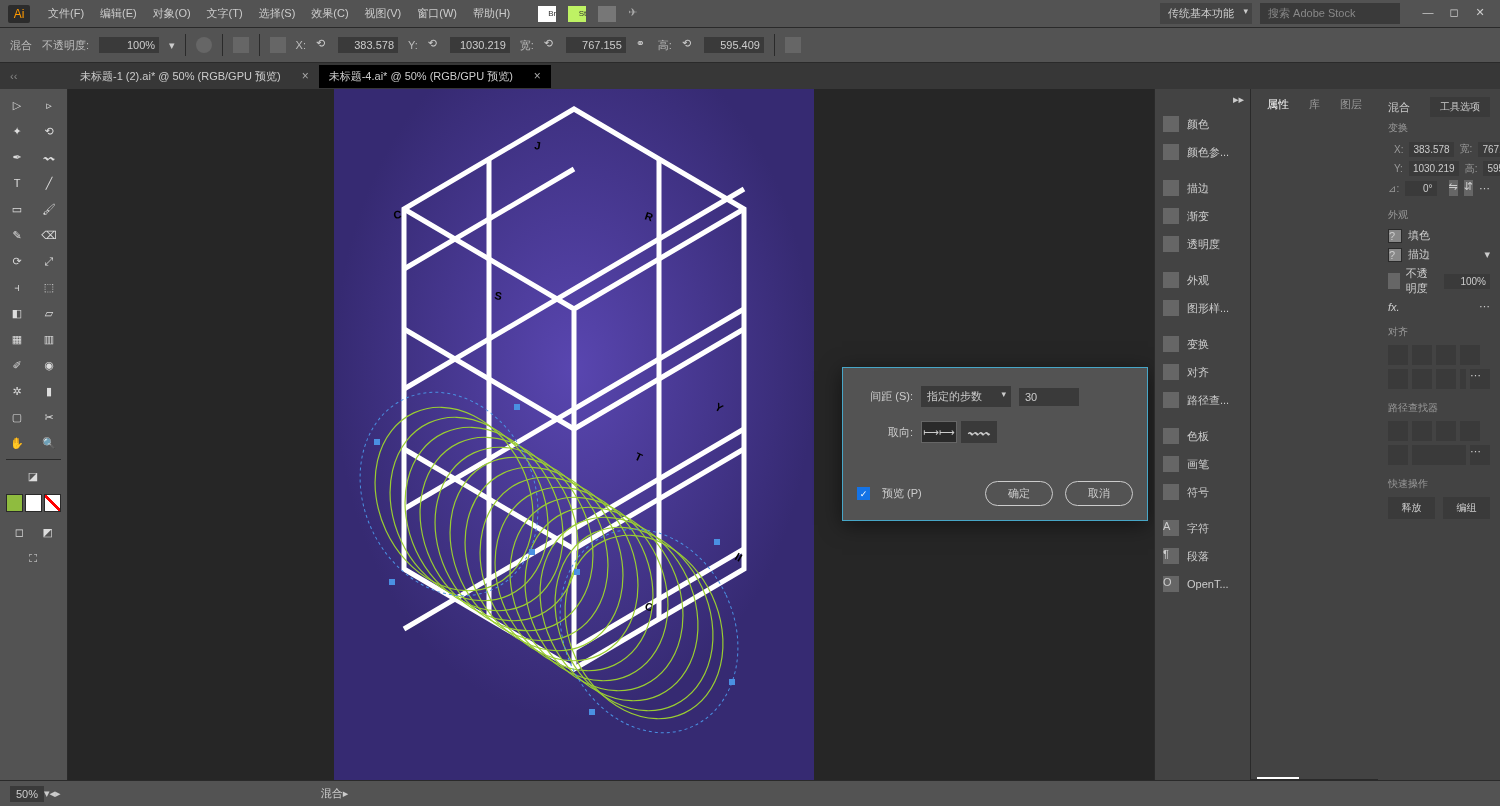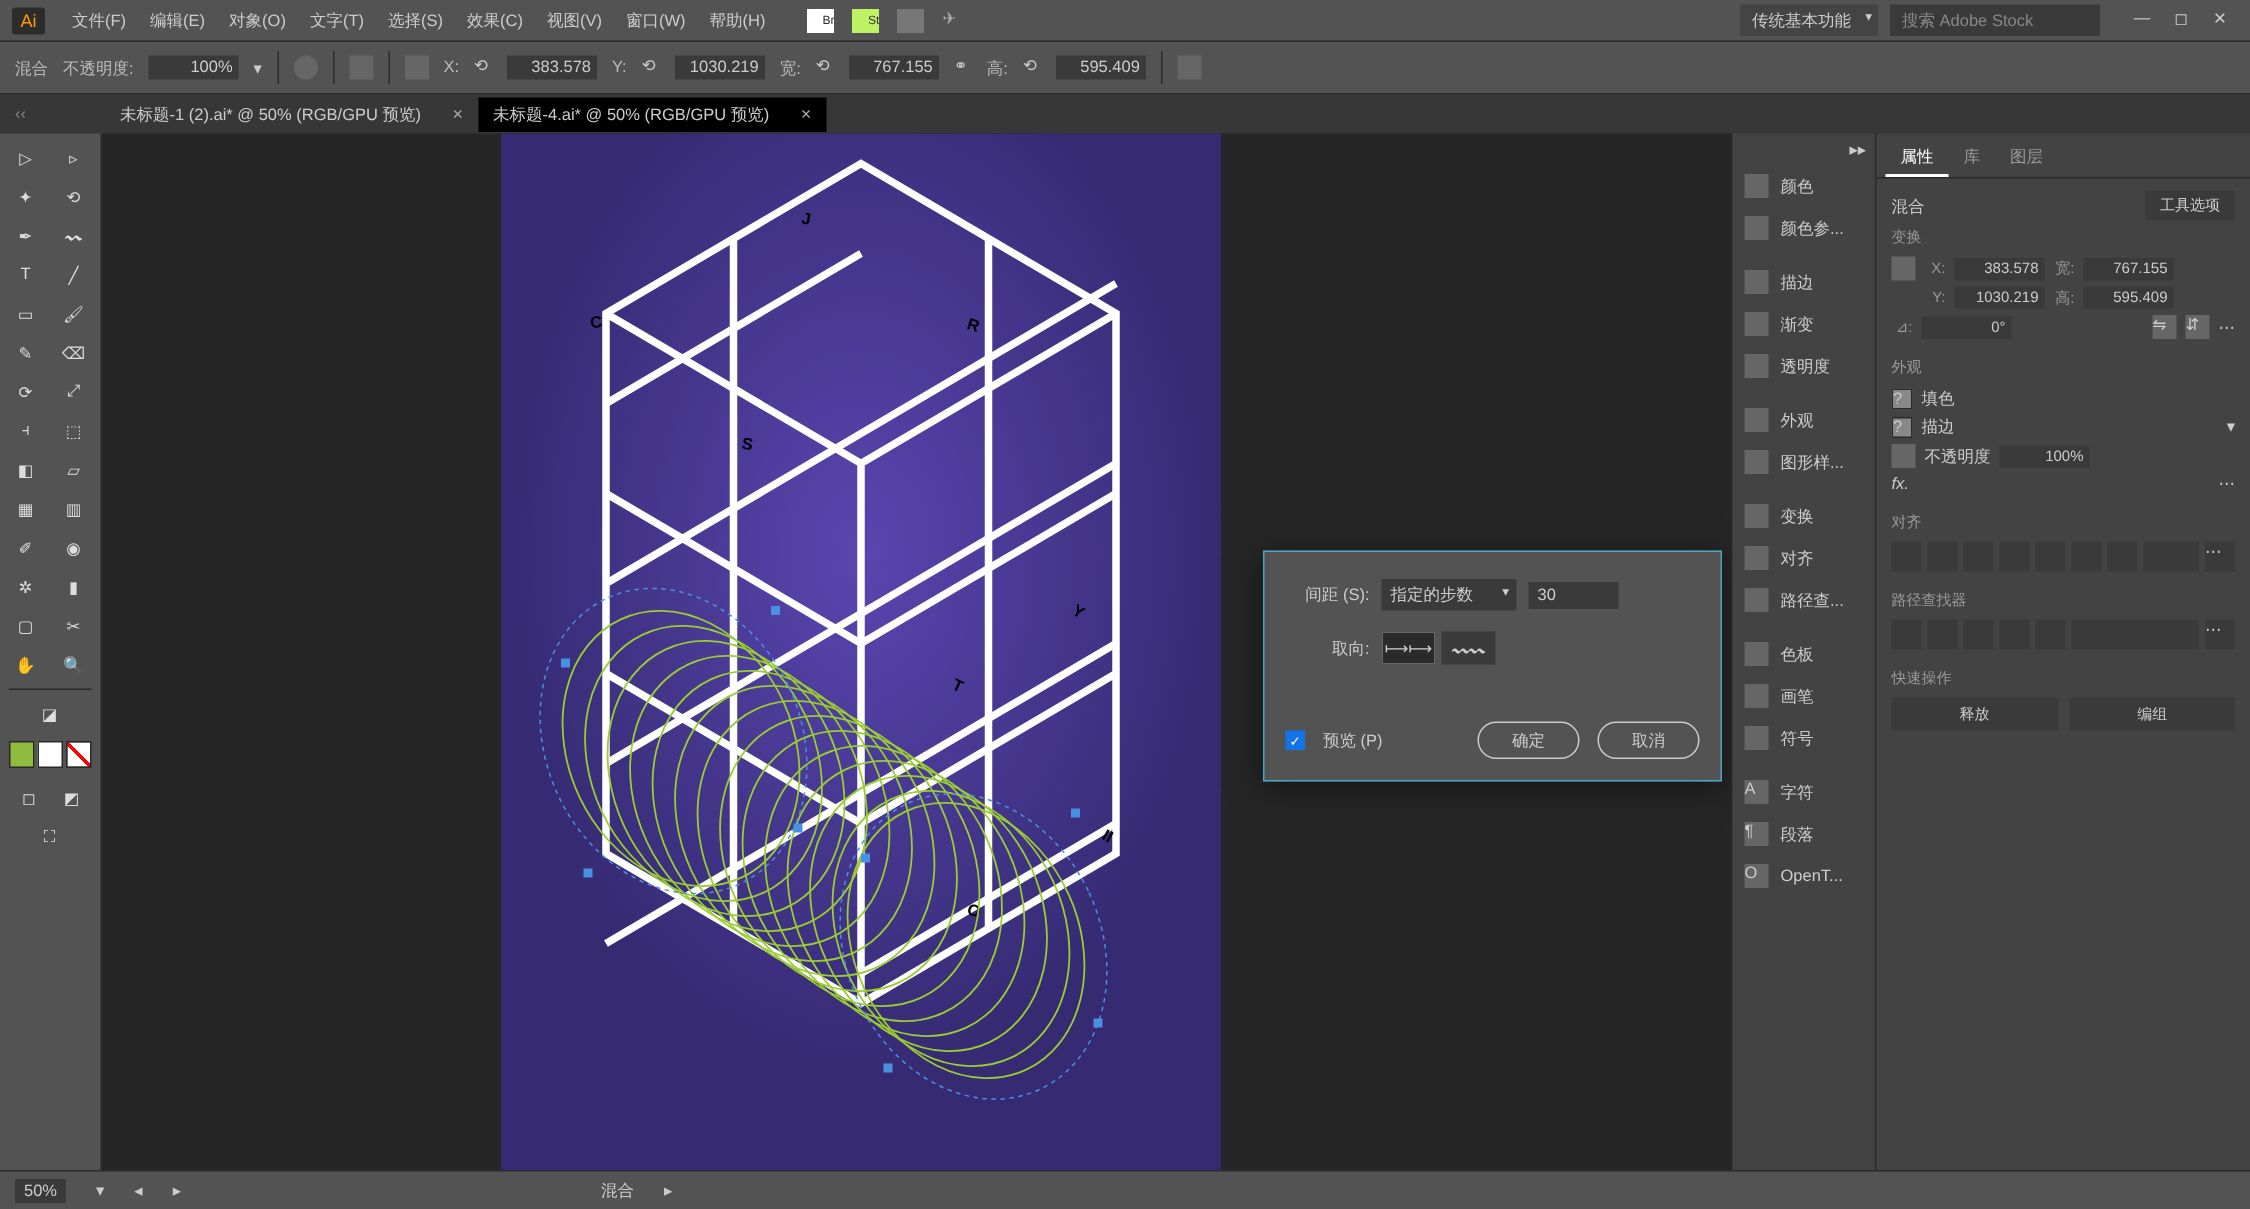--- a/index.html
+++ b/index.html
@@ -54,37 +54,37 @@
 .orient-btn.active{background:#2a2a2a;border:1px solid #666}
 .dialog-footer{display:flex;align-items:center;gap:12px;padding:6px 14px 14px}
 .checkbox{width:13px;height:13px;background:#1473e6;display:inline-flex;align-items:center;justify-content:center;color:#fff;font-size:9px}
 .dlg-btn{border:1px solid #ccc;border-radius:14px;padding:4px 22px;cursor:pointer;background:transparent}
 
 .panel-strip{width:96px;background:#434343;border-left:1px solid #2a2a2a;display:flex;flex-direction:column}
 .panel-item{display:flex;align-items:center;gap:8px;padding:6px 8px;cursor:pointer}
 .panel-icon{width:16px;height:16px;background:#666;flex-shrink:0}
 .panel-sep{height:8px}
 
-.props-panel{width:250px;background:#434343;border-left:1px solid #2a2a2a;display:flex;flex-direction:column}
+.props-panel{width:250px;background:#434343;border-left:1px solid #2a2a2a;display:flex;flex-direction:row}
 .props-tabs{display:flex;border-bottom:1px solid #2a2a2a;padding:4px 6px 0}
 .props-tab{padding:4px 10px;cursor:pointer;color:#999}
 .props-tab.active{color:#fff;border-bottom:2px solid #fff}
 .props-body{padding:8px 10px;flex:1;overflow:auto}
 .props-section{margin-bottom:12px}
 .props-heading{color:#999;font-size:10px;margin-bottom:6px}
 .props-row{display:flex;align-items:center;gap:6px;margin-bottom:4px}
 .props-input{background:#3a3a3a;padding:2px 4px;width:60px;text-align:right;font-size:10px}
 .props-lbl{width:14px;text-align:right;color:#999;font-size:10px}
 .tool-options-btn{margin-left:auto;background:#3a3a3a;padding:3px 10px;font-size:10px}
 .align-icons{display:flex;gap:4px;flex-wrap:wrap}
 .align-icons span{width:20px;height:20px;background:#3a3a3a;display:inline-block}
 .quick-btns{display:flex;gap:8px;margin-top:6px}
 .quick-btn{flex:1;background:#3a3a3a;padding:4px;text-align:center;font-size:10px;cursor:pointer}
 
-.statusbar{position:absolute;bottom:0;left:0;right:0;height:26px;background:#535353;border-top:1px solid #2a2a2a;display:flex;align-items:center;padding:0 10px;gap:20px}
+.statusbar{position:absolute;bottom:0;left:0;right:0;height:26px;background:#535353;border-top:1px solid #2a2a2a;display:flex;align-items:center;padding:0 10px;}
 .status-input{background:#3a3a3a;padding:2px 6px}
 </style>
 </head>
 <body>
 
 <div class="menubar">
   <div class="ai-logo">Ai</div>
   <div class="menu-item">文件(F)</div>
   <div class="menu-item">编辑(E)</div>
   <div class="menu-item">对象(O)</div>

